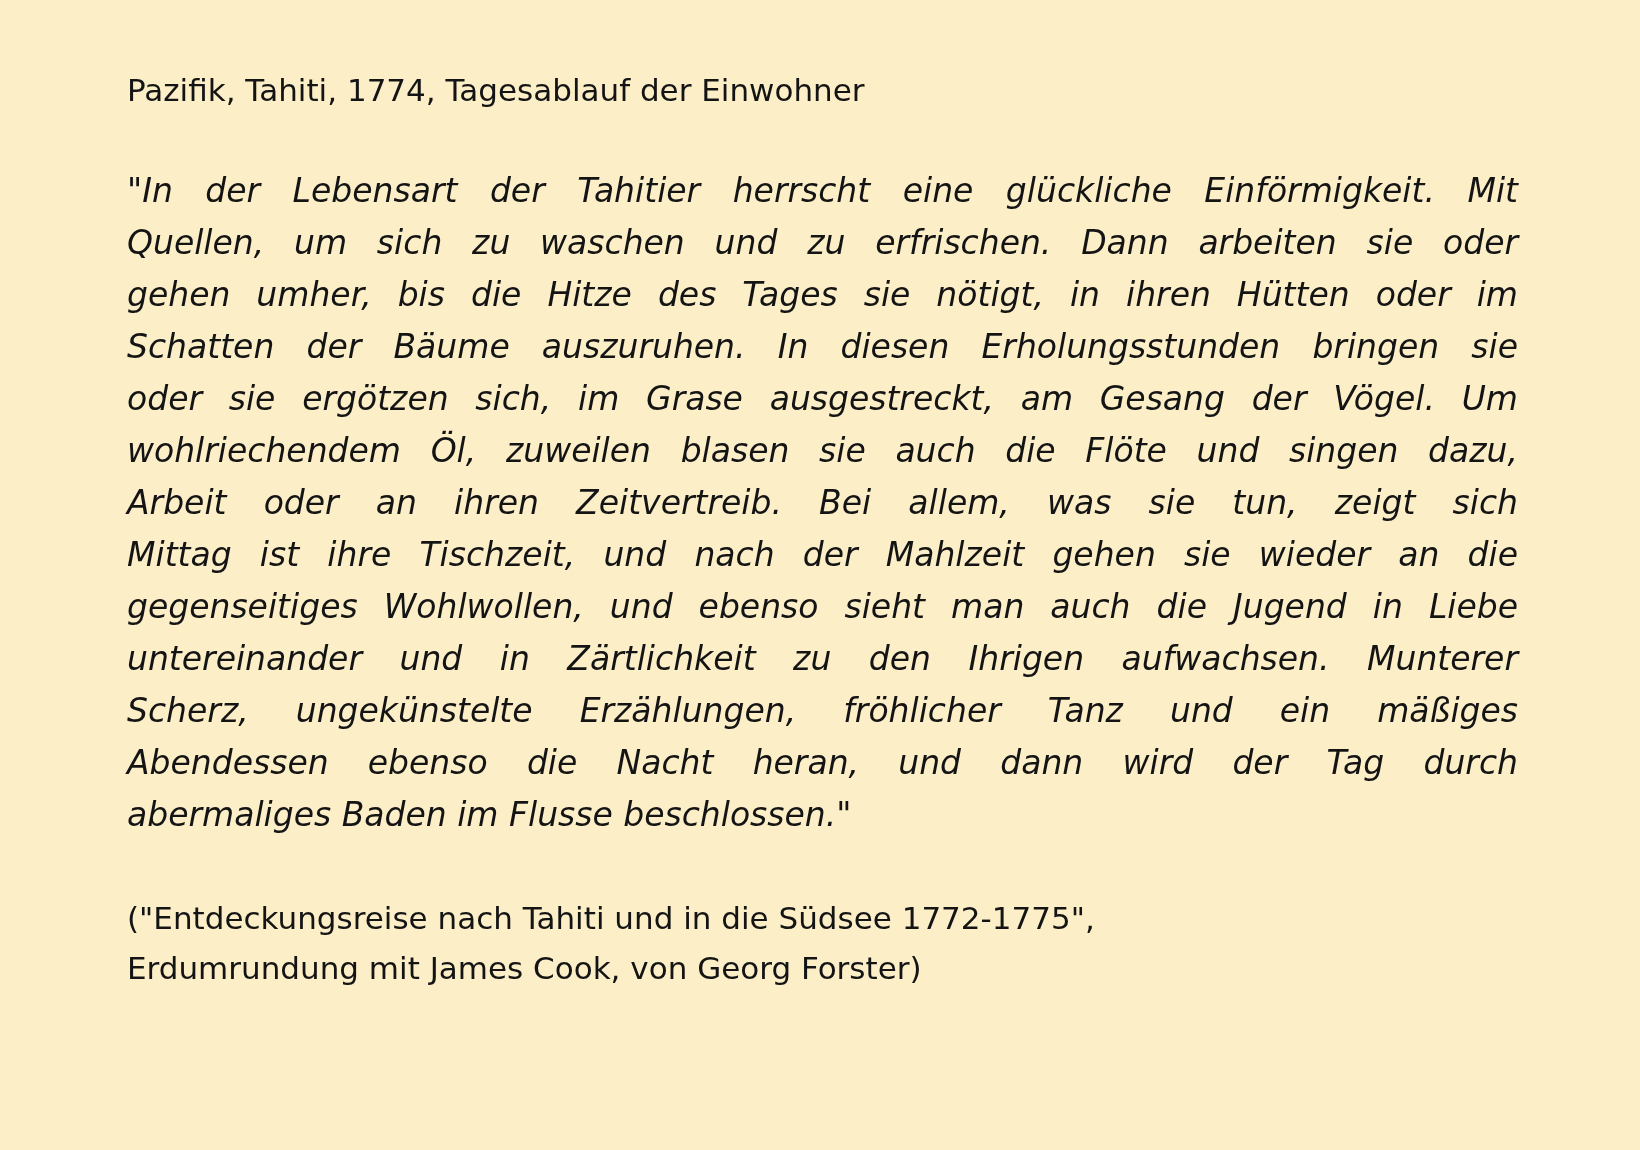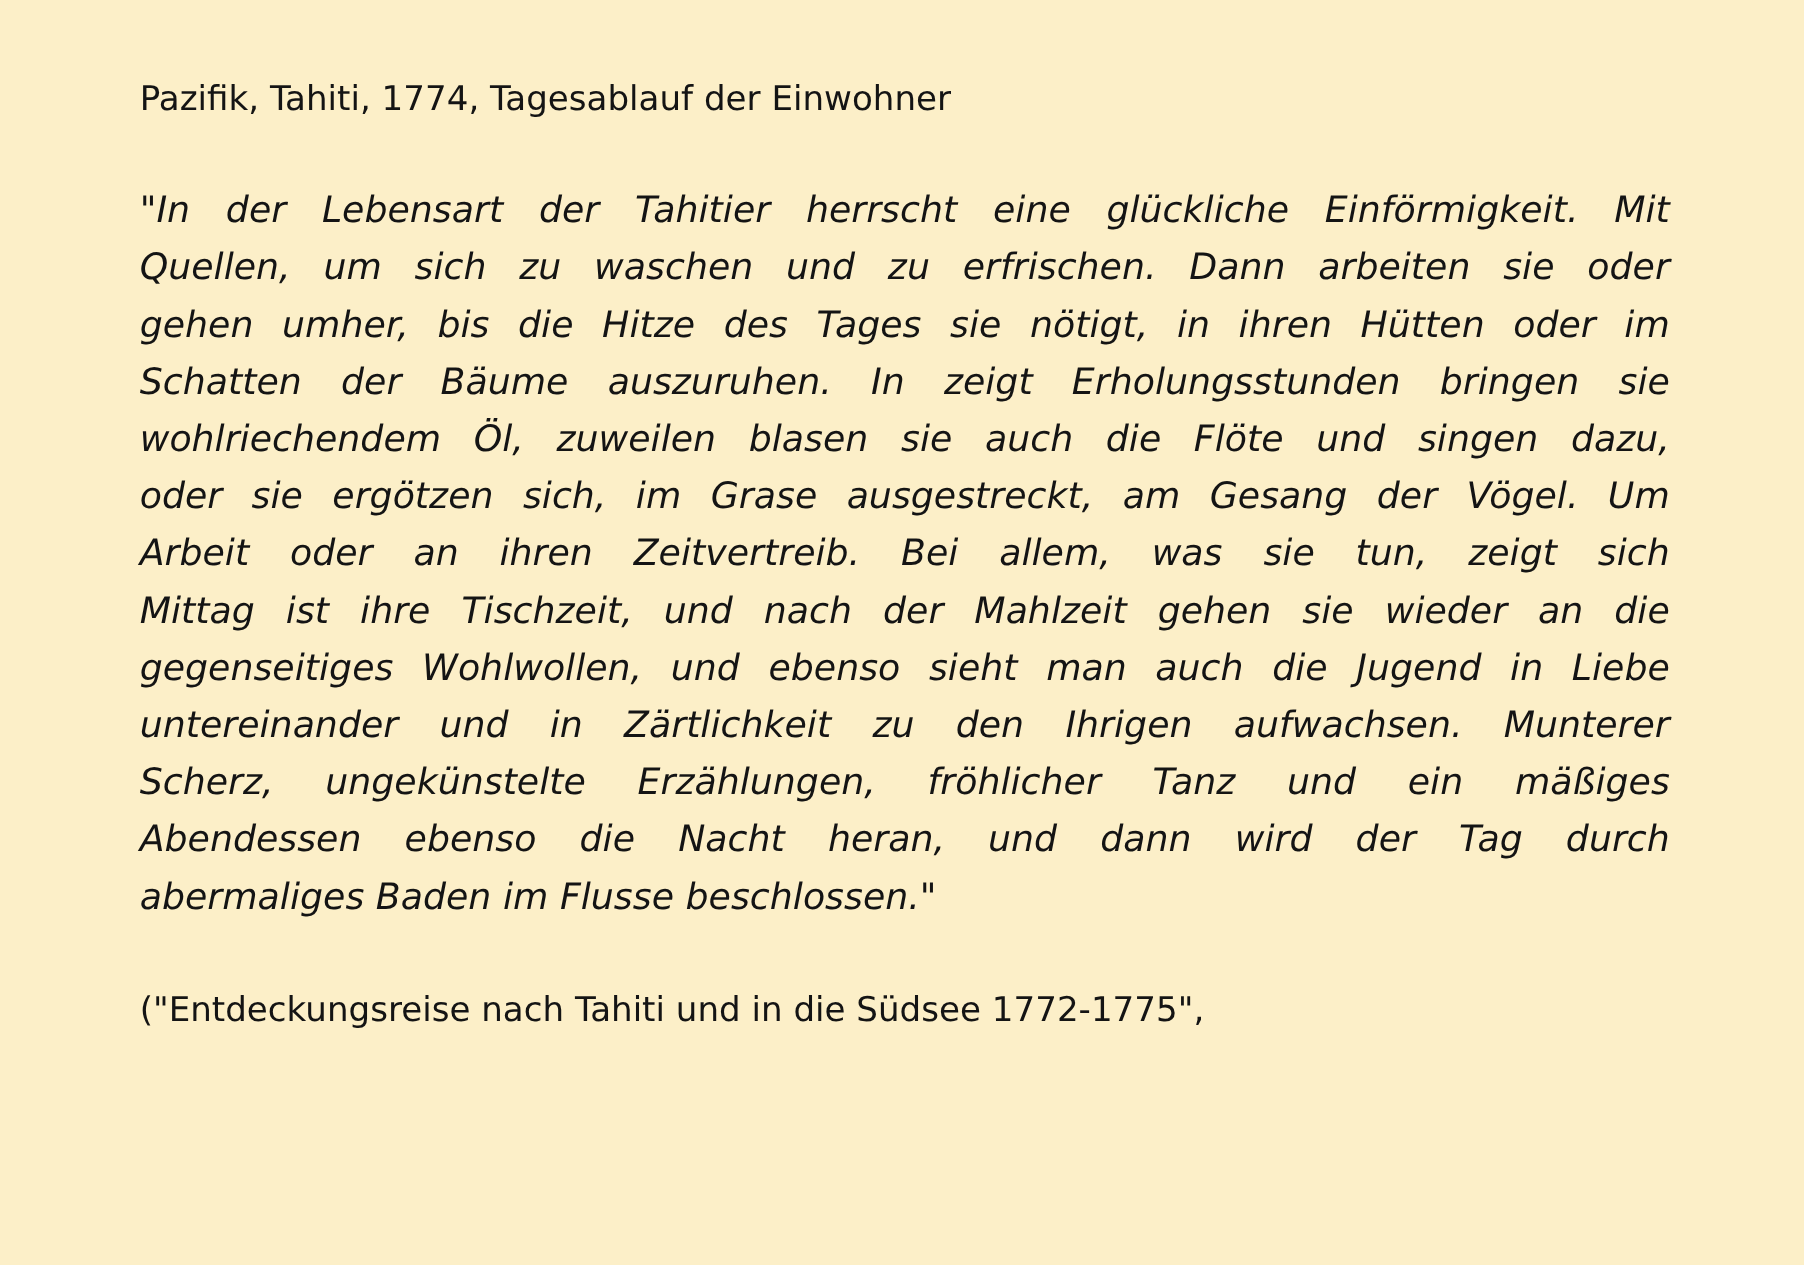--- a/index.html
+++ b/index.html
@@ -54,28 +54,29 @@
 </head>
 <body>
 
 <div class="page">
   <div class="doc-title">Pazifik, Tahiti, 1774, Tagesablauf der Einwohner</div>
 
   <div class="quote-block">
       <div class="quote-line">"In der Lebensart der Tahitier herrscht eine glückliche Einförmigkeit. Mit</div>
       <div class="quote-line">Quellen, um sich zu waschen und zu erfrischen. Dann arbeiten sie oder</div>
       <div class="quote-line">gehen umher, bis die Hitze des Tages sie nötigt, in ihren Hütten oder im</div>
-      <div class="quote-line">Schatten der Bäume auszuruhen. In zeigt Erholungsstunden bringen sie</div>
+      <div class="quote-line">Schatten der Bäume auszuruhen. In diesen Erholungsstunden bringen sie</div>
+      <div class="quote-line">oder sie ergötzen sich, im Grase ausgestreckt, am Gesang der Vögel. Um</div>
       <div class="quote-line">wohlriechendem Öl, zuweilen blasen sie auch die Flöte und singen dazu,</div>
-      <div class="quote-line">oder sie ergötzen sich, im Grase ausgestreckt, am Gesang der Vögel. Um</div>
       <div class="quote-line">Arbeit oder an ihren Zeitvertreib. Bei allem, was sie tun, zeigt sich</div>
       <div class="quote-line">Mittag ist ihre Tischzeit, und nach der Mahlzeit gehen sie wieder an die</div>
       <div class="quote-line">gegenseitiges Wohlwollen, und ebenso sieht man auch die Jugend in Liebe</div>
       <div class="quote-line">untereinander und in Zärtlichkeit zu den Ihrigen aufwachsen. Munterer</div>
       <div class="quote-line">Scherz, ungekünstelte Erzählungen, fröhlicher Tanz und ein mäßiges</div>
       <div class="quote-line">Abendessen ebenso die Nacht heran, und dann wird der Tag durch</div>
       <div class="quote-line">abermaliges Baden im Flusse beschlossen."</div>
     </div>
 
   <div class="citation-block">
       <div class="citation-line">("Entdeckungsreise nach Tahiti und in die Südsee 1772-1775",</div>
+      <div class="citation-line">Erdumrundung mit James Cook, von Georg Forster)</div>
     </div>
 </div>
 
 </body></html>

